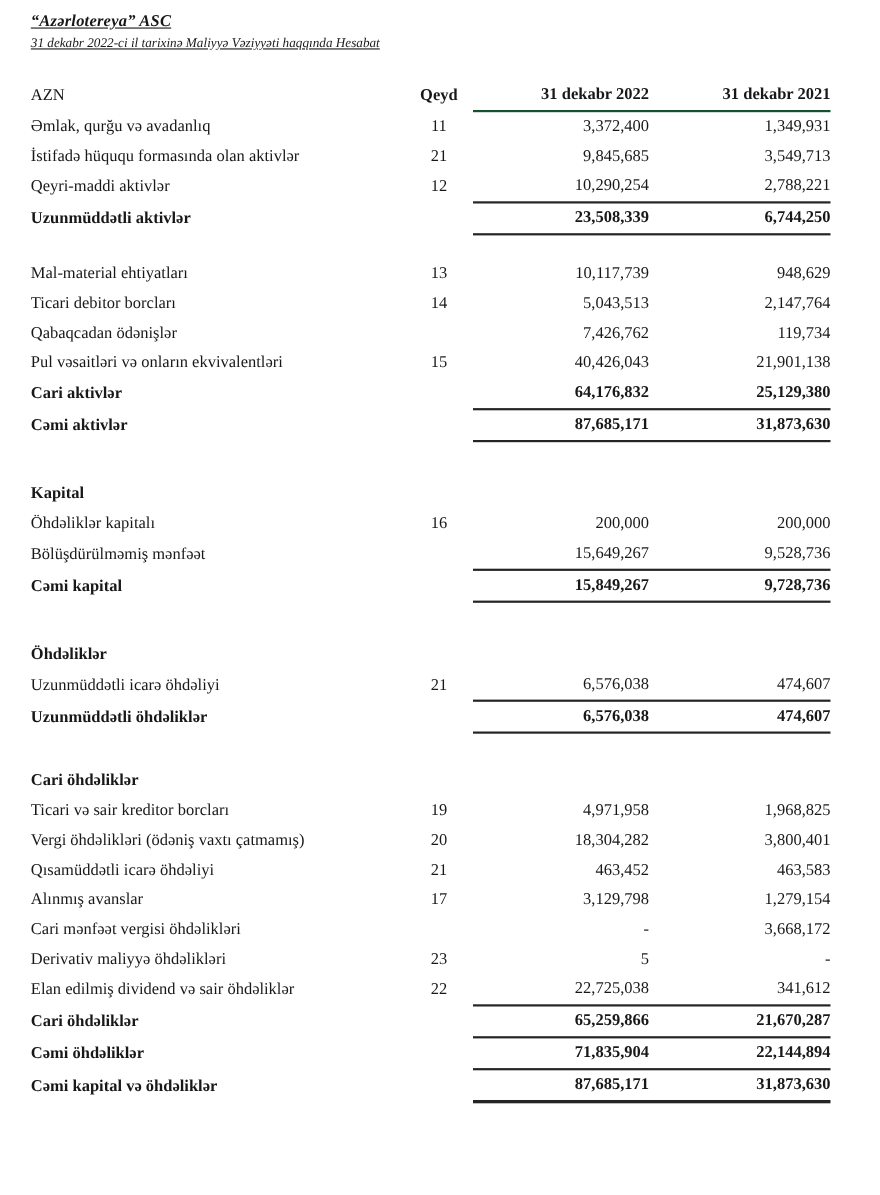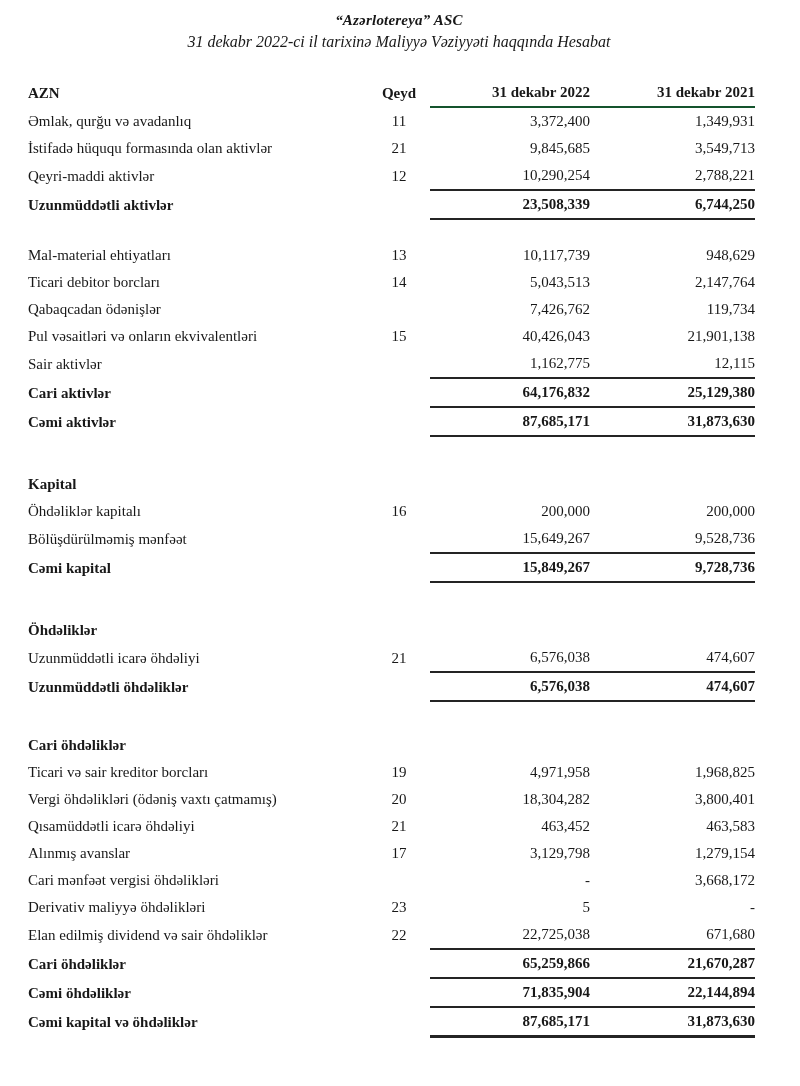--- a/index.html
+++ b/index.html
@@ -15,31 +15,32 @@
     overflow: hidden;
   }
   .page {
     box-sizing: border-box;
     width: 800px;
     height: 1086px;
     padding: 10px 30px 0 28px;
     filter: blur(0.3px);
   }
   .doc-header {
-    text-align: center;
+    text-align: left;
     font-style: italic;
     line-height: 1.35;
+    text-decoration: underline;
   }
   .doc-header .company {
     font-weight: bold;
     font-size: 15px;
     letter-spacing: 0.2px;
   }
   .doc-header .subtitle {
-    font-size: 16px;
+    font-size: 12px;
     margin-top: 1px;
   }
   table.bs {
     border-collapse: collapse;
     table-layout: fixed;
     width: 727px;
     margin-top: 26px;
   }
   col.c-label { width: 340px; }
   col.c-note  { width: 62px;  }
@@ -48,21 +49,21 @@
 
   th, td {
     font-size: 15px;
     font-weight: normal;
     vertical-align: bottom;
     padding: 5px 0 5px 0;
     line-height: 17px;
     white-space: nowrap;
     overflow: hidden;
   }
-  th.label { text-align: left;  font-weight: bold; }
+  th.label { text-align: left;  font-weight: normal; }
   th.note  { text-align: center; font-weight: bold; }
   th.v     { text-align: right; font-weight: bold; border-bottom: 2px solid #14532d; }
 
   td.label { text-align: left; }
   td.note  { text-align: center; }
   td.v     { text-align: right; }
 
   tr.section td { font-weight: bold; padding-top: 9px; }
   tr.total td   { font-weight: bold; }
   tr.line td.v  { border-bottom: 2px solid #242424; }
@@ -139,26 +140,20 @@
           <td class="note"></td>
           <td class="v">7,426,762</td>
           <td class="v">119,734</td>
         </tr>
         <tr class="item">
           <td class="label">Pul vəsaitləri və onların ekvivalentləri</td>
           <td class="note">15</td>
           <td class="v">40,426,043</td>
           <td class="v">21,901,138</td>
         </tr>
-        <tr class="item line">
-          <td class="label">Sair aktivlər</td>
-          <td class="note"></td>
-          <td class="v">1,162,775</td>
-          <td class="v">12,115</td>
-        </tr>
         <tr class="total line">
           <td class="label">Cari aktivlər</td>
           <td class="note"></td>
           <td class="v">64,176,832</td>
           <td class="v">25,129,380</td>
         </tr>
         <tr class="total line">
           <td class="label">Cəmi aktivlər</td>
           <td class="note"></td>
           <td class="v">87,685,171</td>
@@ -254,21 +249,21 @@
         <tr class="item">
           <td class="label">Derivativ maliyyə öhdəlikləri</td>
           <td class="note">23</td>
           <td class="v">5</td>
           <td class="v">-</td>
         </tr>
         <tr class="item line">
           <td class="label">Elan edilmiş dividend və sair öhdəliklər</td>
           <td class="note">22</td>
           <td class="v">22,725,038</td>
-          <td class="v">671,680</td>
+          <td class="v">341,612</td>
         </tr>
         <tr class="total line">
           <td class="label">Cari öhdəliklər</td>
           <td class="note"></td>
           <td class="v">65,259,866</td>
           <td class="v">21,670,287</td>
         </tr>
         <tr class="total line">
           <td class="label">Cəmi öhdəliklər</td>
           <td class="note"></td>

